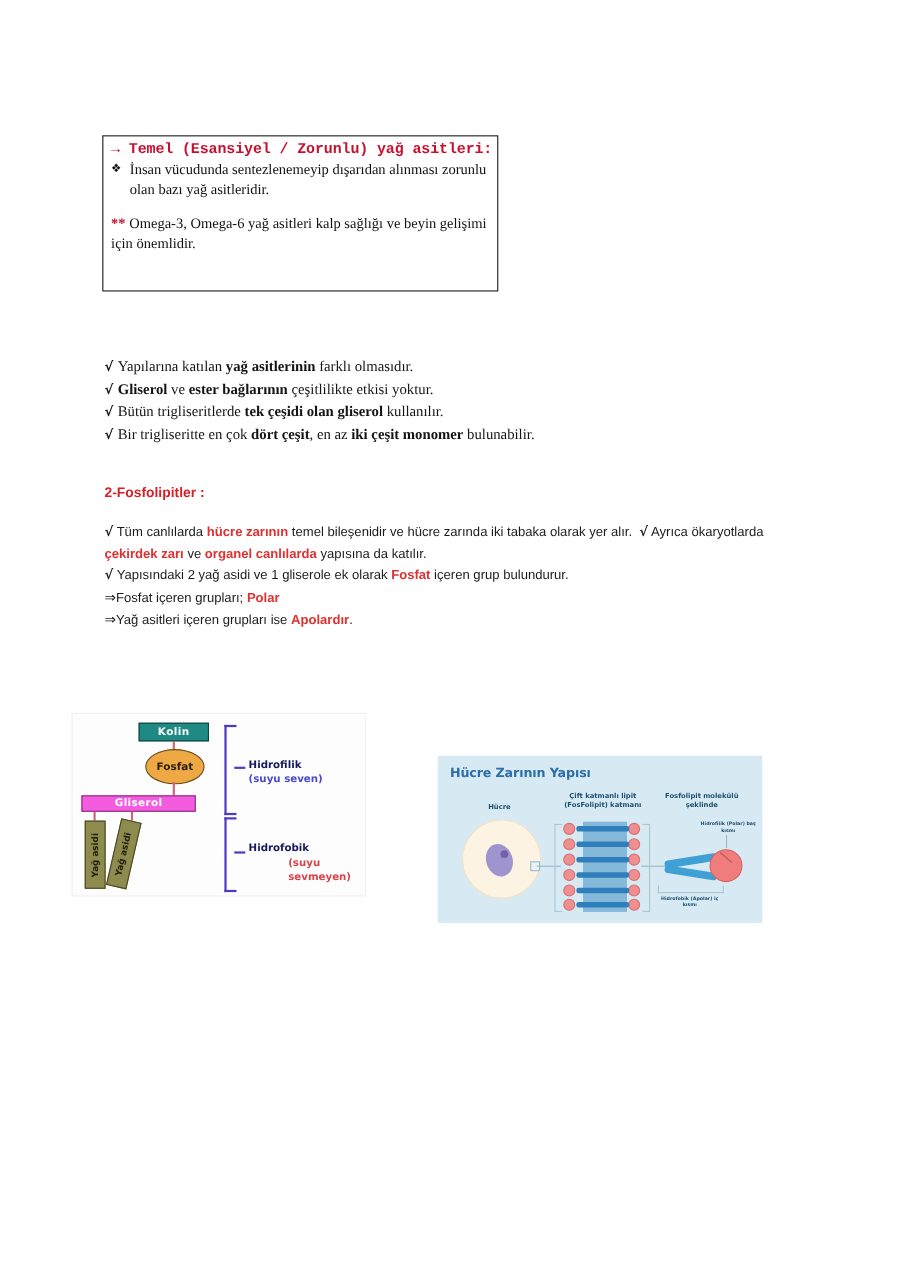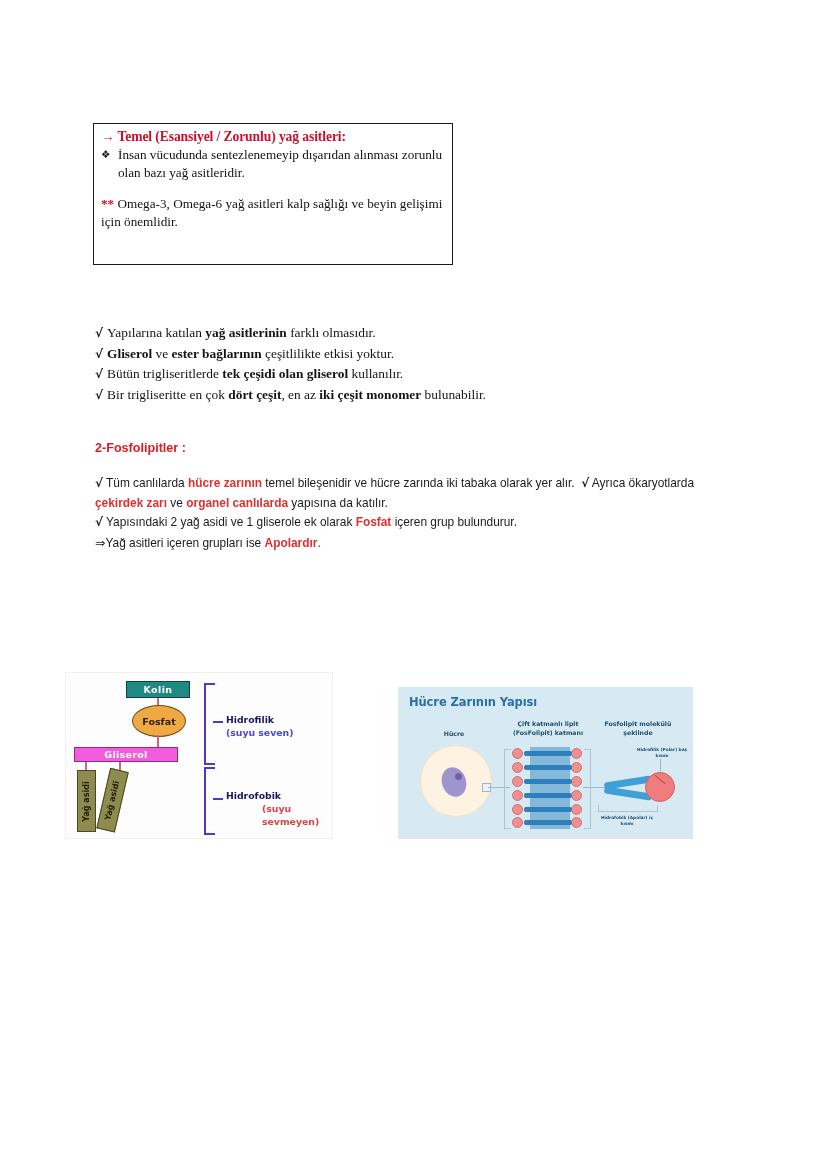--- a/index.html
+++ b/index.html
@@ -28,21 +28,21 @@
     left: 93px;
     top: 123px;
     width: 360px;
     height: 142px;
     border: 1.4px solid #1a1a1a;
     box-sizing: border-box;
     padding: 5px 8px 0 7px;
   }
   .eb-title {
     color: #C8102E;
-    font-family: Liberation Serif, serif;
+    font-family: Liberation Mono, monospace;
     font-weight: bold;
     font-size: 13.6px;
     letter-spacing: -0.1px;
     white-space: nowrap;
     margin: 0 0 1px 0;
   }
   .eb-bullet-row {
     display: flex;
     align-items: flex-start;
     margin-top: 1px;
@@ -140,21 +140,21 @@
     font-family: "DejaVu Sans", sans-serif;
     font-size: 12.5px;
   }
   .red { color: #E03030; font-weight: bold; }
   .rednum { color: #E8484C; }
 
   
   .fig-left {
     position: absolute;
     left: 65px;
-    top: 672px;
+    top: 648px;
     width: 268px;
     height: 167px;
     background: #fdfdfd;
     border: 1px solid #f0f0f0;
     box-sizing: border-box;
     overflow: hidden;
   }
   .fl-kolin {
     position: absolute;
     left: 60px;
@@ -509,20 +509,23 @@
       </div>
 
 
       <div class="ph-line">
         <span class="glyph">√</span>
         <span> Yapısındaki 2 yağ asidi ve 1 gliserole ek olarak </span><span class="red">Fosfat</span><span> içeren grup bulundurur.</span>
       </div>
 
 
 
+      <div class="ph-line">
+        <span class="arrow">⇒</span><span>Fosfat içeren grupları; </span><span class="red">Polar</span>
+      </div>
 
       <div class="ph-line">
         <span class="arrow">⇒</span><span>Yağ asitleri içeren grupları ise </span><span class="red">Apolardır</span><span>.</span>
       </div>
 
     </div>
   </div>
 
   <div class="fig-left">
     <div class="fl-kolin">Kolin</div>

